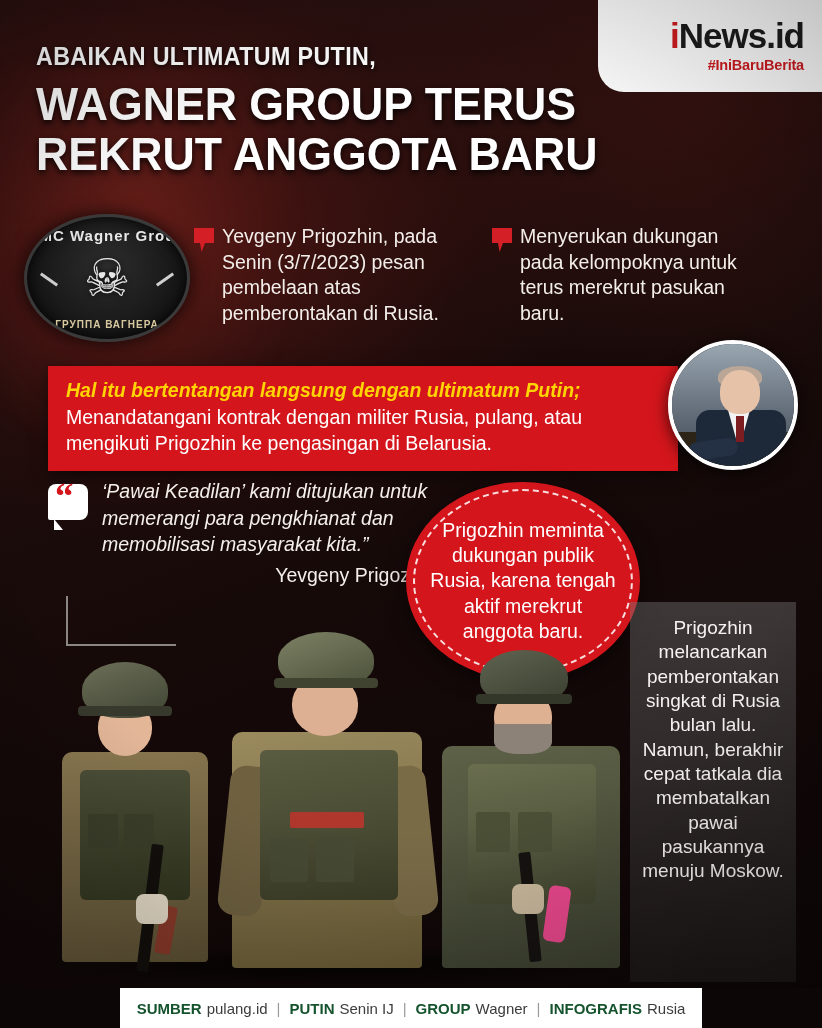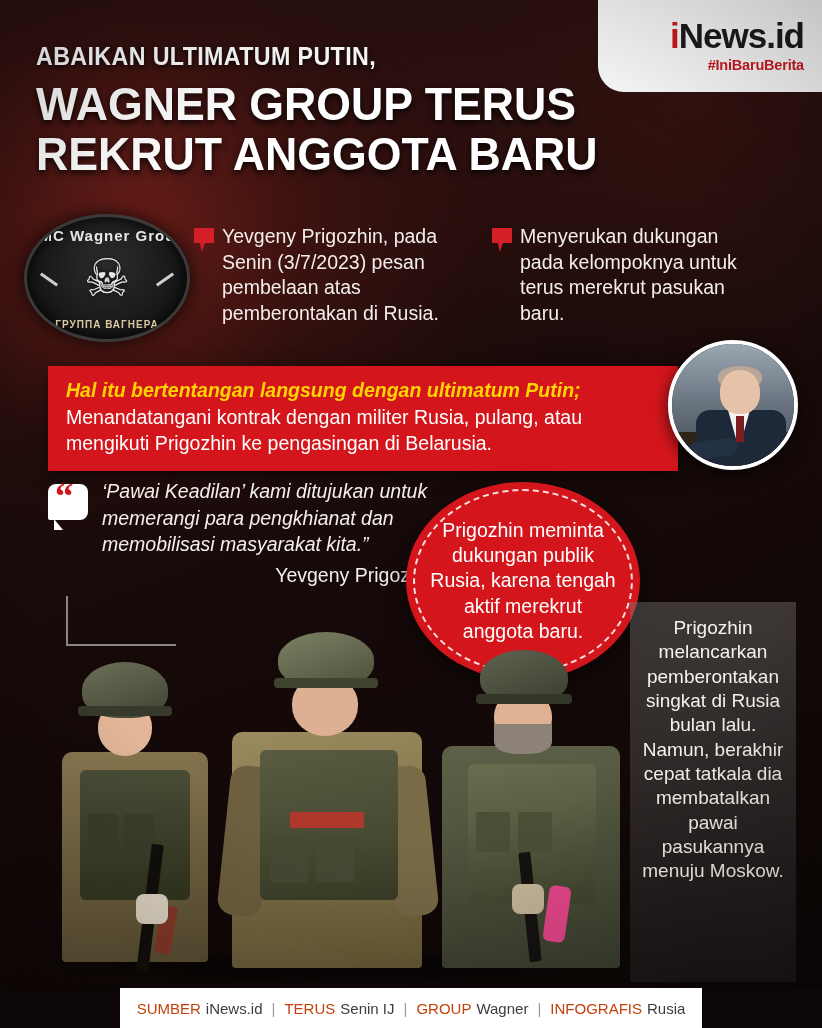--- a/index.html
+++ b/index.html
@@ -386,21 +386,21 @@
     position: absolute;
     left: 0; bottom: 0;
     width: 822px; height: 40px;
     background: #ffffff;
     display: flex; align-items: center; justify-content: center;
     gap: 0px;
     font-size: 15px;
     color: #2b2b2b;
   }
   .footer .grp { display: flex; align-items: center; gap: 5px; padding: 0 9px; }
-  .footer .lbl { font-weight: normal; color: #c2410c; }
+  .footer .lbl { font-weight: bold; color: #14532d; }
   .footer .val { color: #3c3c3c; }
   .footer .sep { color: #9a9a9a; }
   .footer .corner-l, .footer .corner-r {
     position: absolute; bottom: 0; width: 120px; height: 40px; background: #0d0606;
   }
   .footer .corner-l { left: 0; }
   .footer .corner-r { right: 0; }
 </style>
 </head>
 <body>
@@ -520,25 +520,25 @@
   </div>
 
   <div class="bg-vignette"></div>
 
   <div class="footer">
     <div class="corner-l"></div>
     <div class="corner-r"></div>
 
     <div class="grp">
       <span class="lbl">SUMBER</span>
-      <span class="val">iNews.id</span>
+      <span class="val">pulang.id</span>
     </div>
     <span class="sep">|</span>
     <div class="grp">
-      <span class="lbl">TERUS</span>
+      <span class="lbl">PUTIN</span>
       <span class="val">Senin IJ</span>
     </div>
     <span class="sep">|</span>
     <div class="grp">
       <span class="lbl">GROUP</span>
       <span class="val">Wagner</span>
     </div>
     <span class="sep">|</span>
     <div class="grp">
       <span class="lbl">INFOGRAFIS</span>

